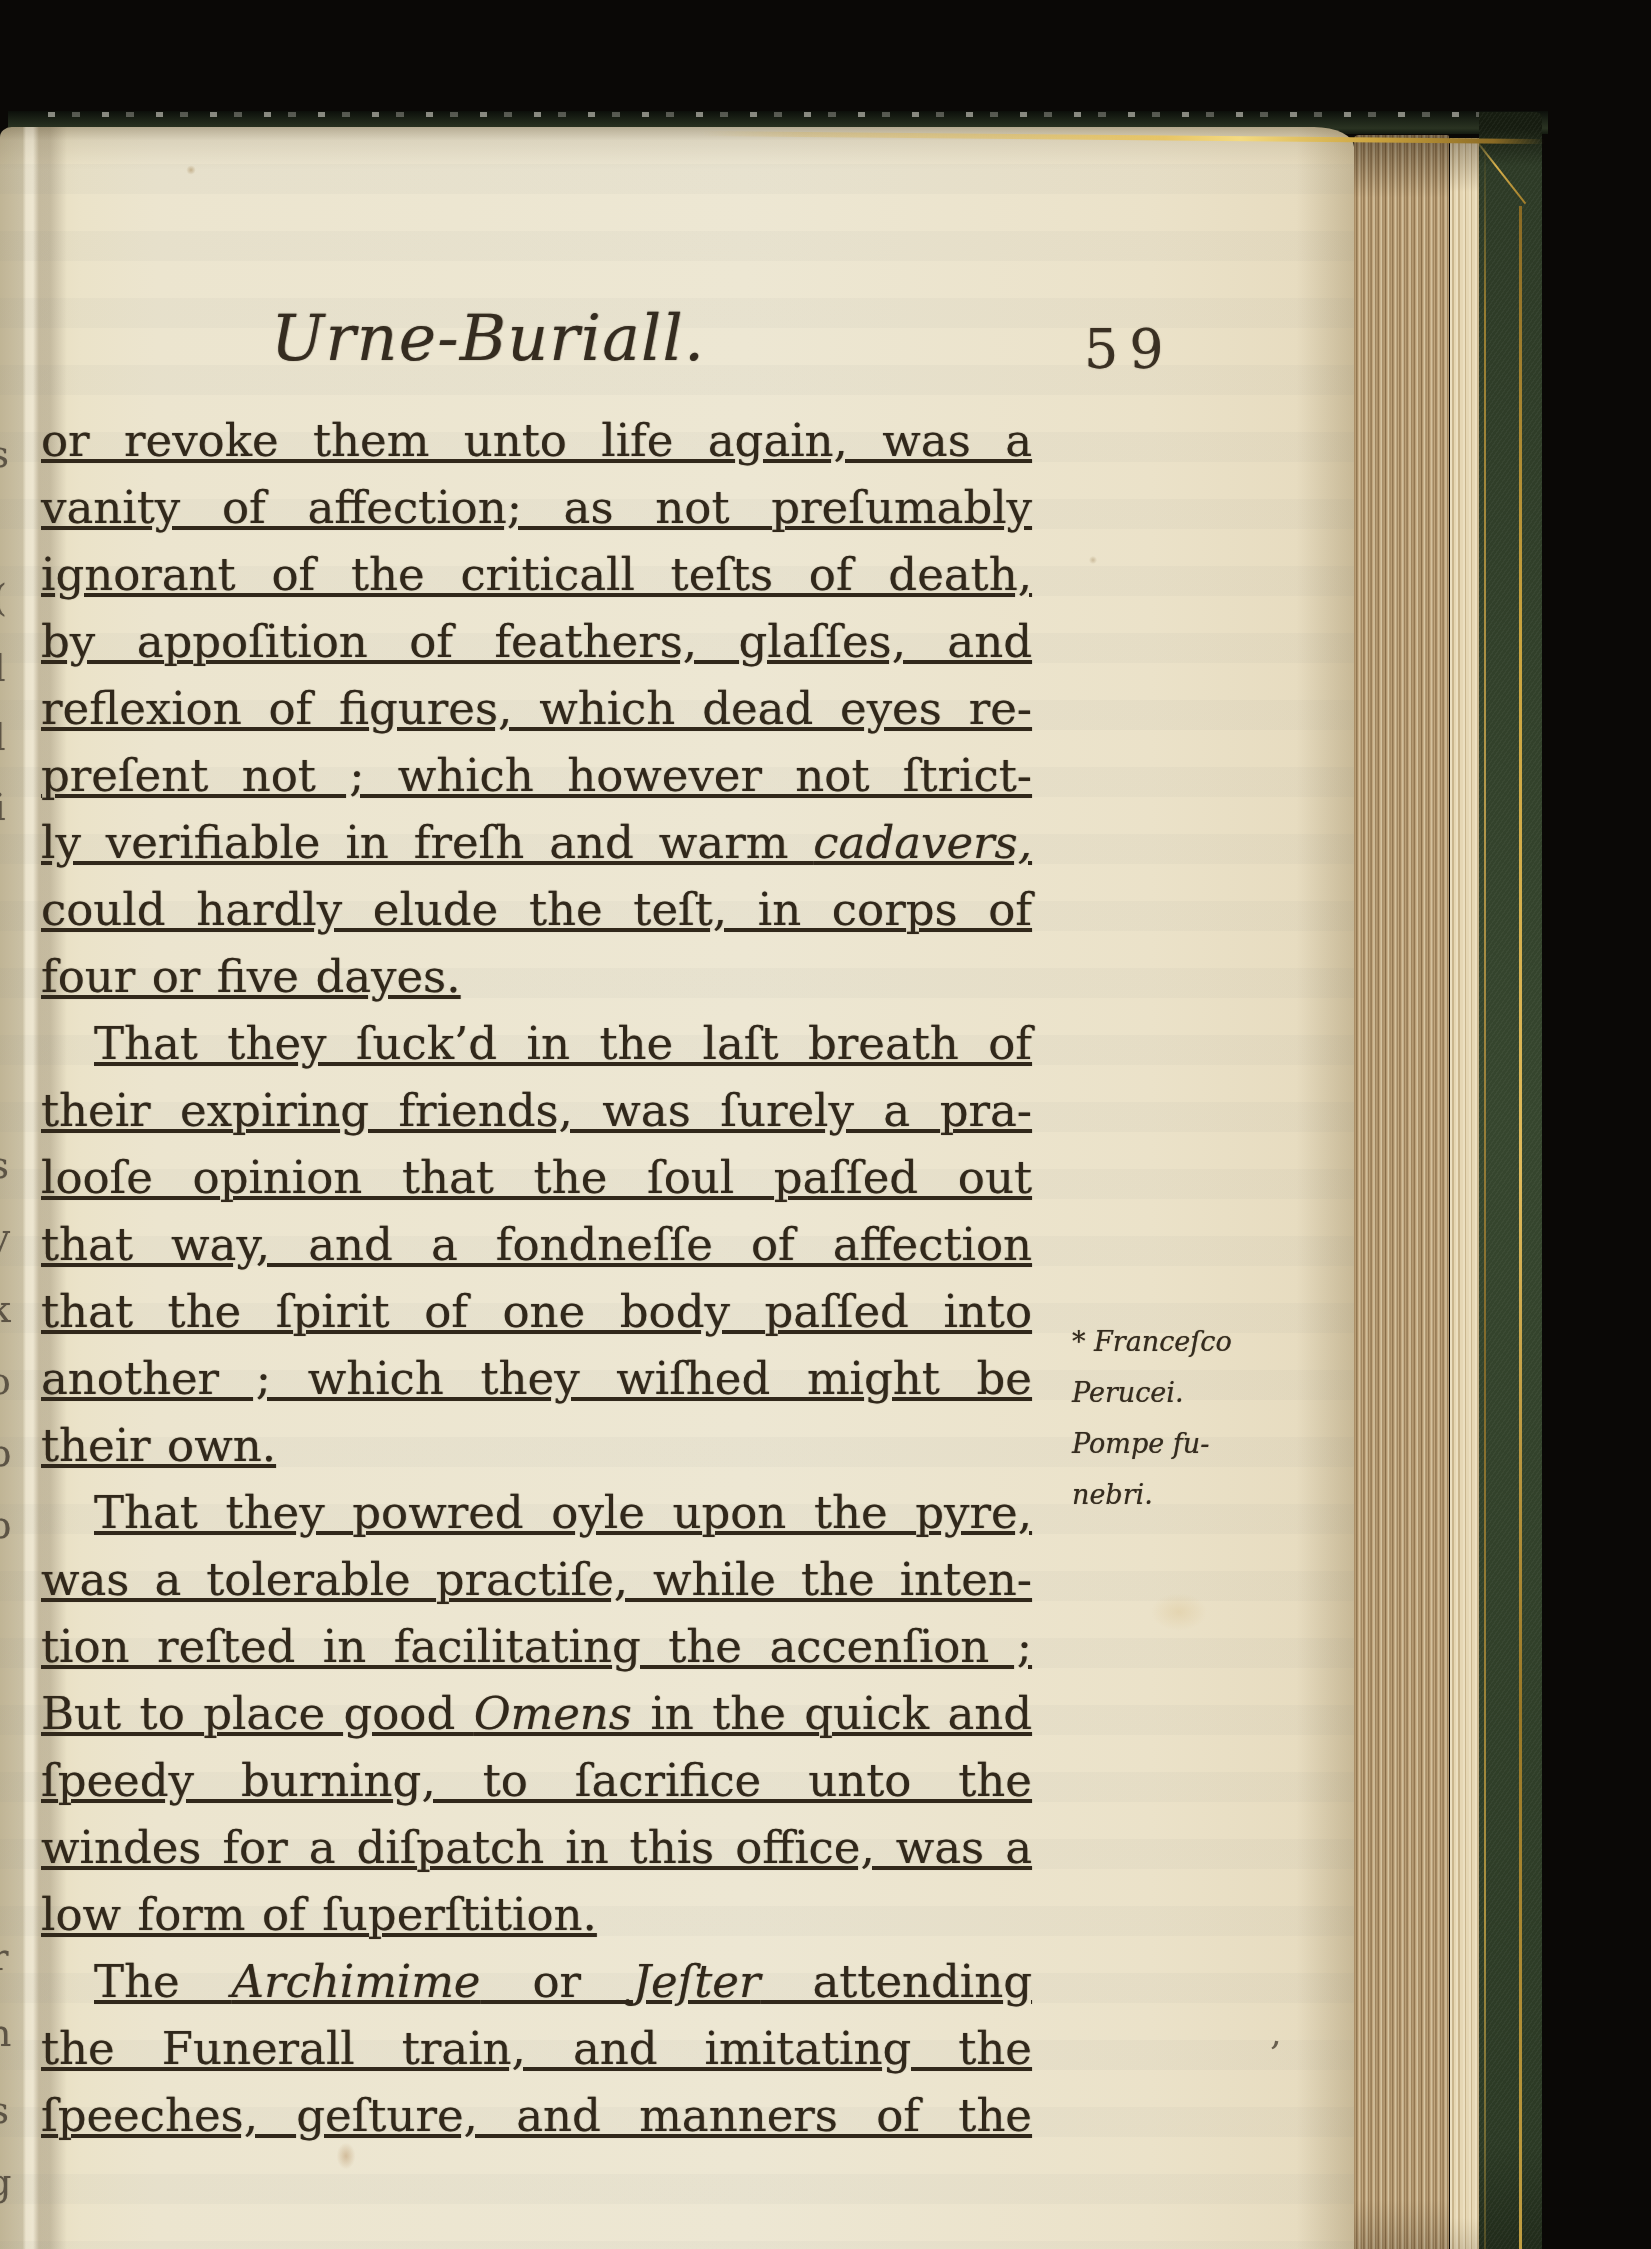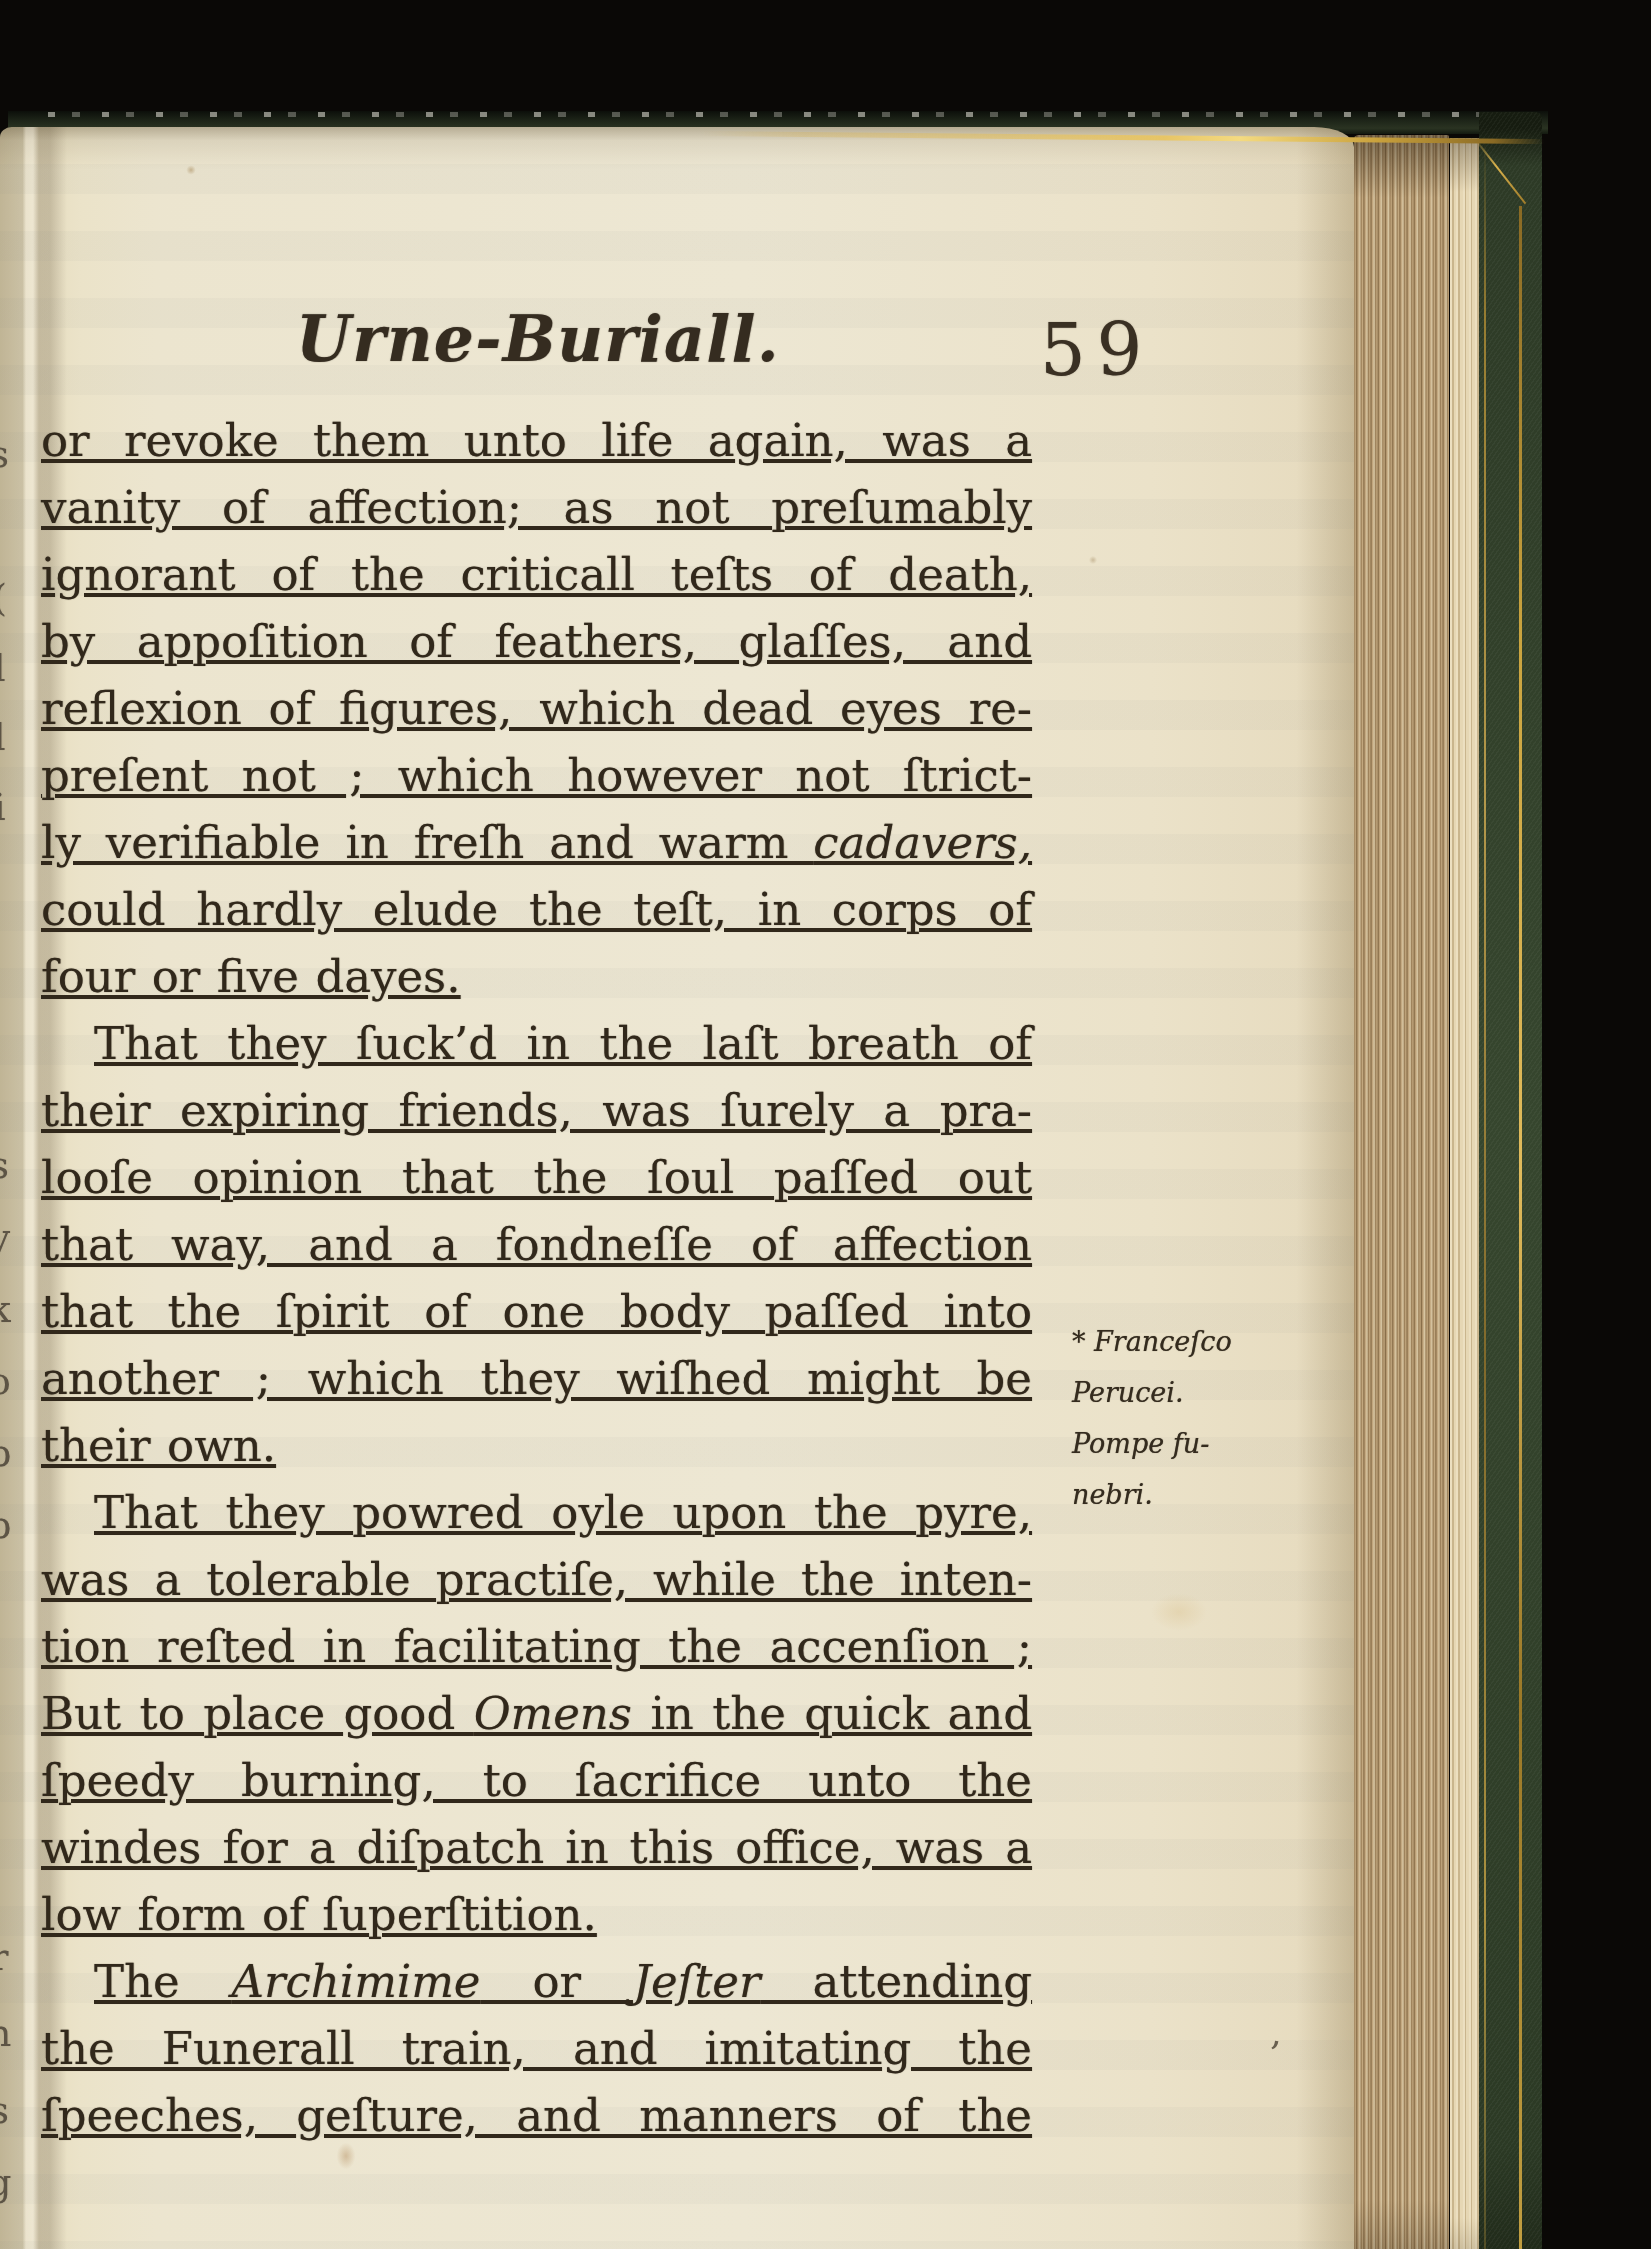--- a/index.html
+++ b/index.html
@@ -38,28 +38,28 @@
       linear-gradient(90deg, rgba(0,0,0,.10) 0 22.5px, rgba(255,255,255,.28) 26px 33px, rgba(60,45,25,.20) 39px 50px, rgba(60,45,25,0) 67px),
       linear-gradient(180deg, rgba(95,80,50,.38) 0px, rgba(95,80,50,.12) 13.5px, rgba(95,80,50,0) 43px),
       linear-gradient(0deg, rgba(90,75,45,.35) 0px, rgba(90,75,45,.08) 25px, rgba(90,75,45,0) 67px),
       linear-gradient(270deg, rgba(120,100,60,.25), rgba(120,100,60,0) 58px),
       linear-gradient(90deg,#d6c9a6 0px,#e6dcbe 31.5px,#ebe3c9 81px,#ece5cf 157px,#ede7d3 55%,#ebe2c9 85%,#e7dcc0 96%,#e2d5b5 100%);
     border-radius:11.7px 40px 27px 67px / 10px 20px 19px 31.5px;
   }
 
   
   .running-title{
-    position:absolute;left:296px;top:174px;
-    font-style:italic;font-weight:700;font-size:63px;line-height:76px;
+    position:absolute;left:271px;top:174px;
+    font-style:italic;font-weight:400;font-size:63px;line-height:76px;
     letter-spacing:1.3px;color:#352c20;
     text-shadow:0 0 1.3px rgba(53,44,32,.55), 0.9px 0.4px 0 rgba(53,44,32,.18);
   }
   .page-number{
-    position:absolute;left:1040px;top:185px;
-    font-size:72px;line-height:76px;letter-spacing:10.8px;color:#3a3023;
+    position:absolute;left:1084px;top:185px;
+    font-size:54px;line-height:76px;letter-spacing:10.8px;color:#3a3023;
     text-shadow:0 0 1.3px rgba(53,44,32,.5);
   }
 
   
   .text-block{
     position:absolute;left:41px;top:280px;width:991px;
     color:#31281b;
     text-shadow:0 0 1.1px rgba(49,40,27,.55), 0.7px 0.2px 0 rgba(49,40,27,.12);
   }
   .line{

